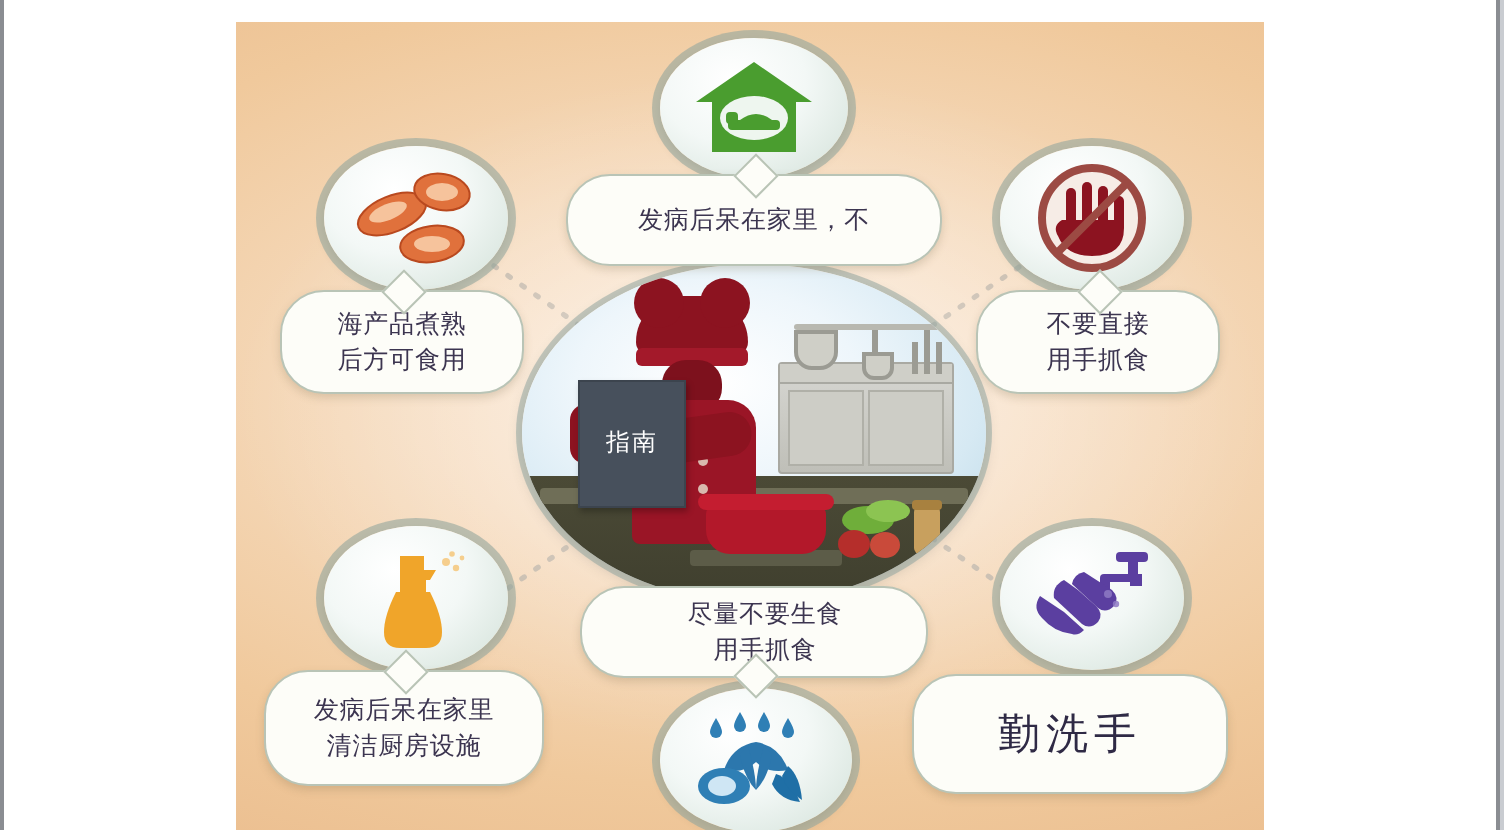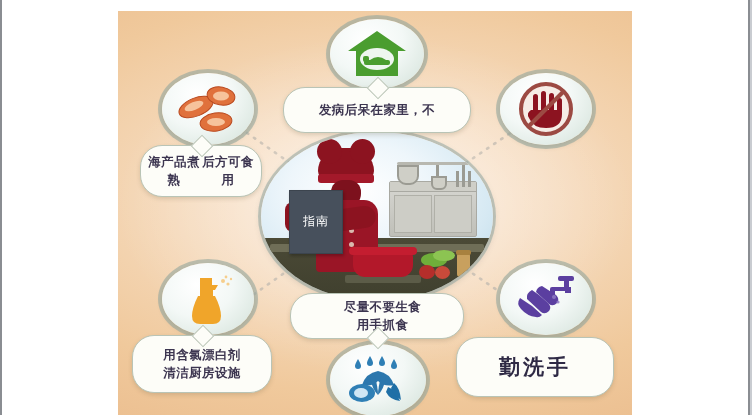--- a/index.html
+++ b/index.html
@@ -135,21 +135,21 @@
   
   .callout{
     position:absolute;
     background:#fdfdf8;
     border:1px solid #b9c4b6;
     border-radius:22px;
     box-shadow:0 2px 4px rgba(120,100,70,.22);
     display:flex;align-items:center;justify-content:center;
     text-align:center;
     color:#3c3550;
-    font-weight:bold;
+    font-weight:normal;
     font-size:12.5px;
     line-height:1.45;
     letter-spacing:.4px;
     z-index:5;
     padding:4px 6px;
     box-sizing:border-box;
   }
   .callout .tail{
     position:absolute;width:14px;height:14px;background:#fdfdf8;
     border:1px solid #b9c4b6;transform:rotate(45deg);
@@ -248,61 +248,66 @@
         <ellipse cx="44" cy="41" rx="16" ry="9" transform="rotate(-8 44 41)"></ellipse>
       </g>
       <g fill="#f6c39c">
         <ellipse cx="22" cy="25" rx="10" ry="4" transform="rotate(-22 22 25)"></ellipse>
         <ellipse cx="49" cy="15" rx="8" ry="4.5"></ellipse>
         <ellipse cx="44" cy="41" rx="9" ry="4"></ellipse>
       </g>
     </svg>
   </div>
 
-  <div class="callout" style="left:22px;top:134px;width:122px;height:52px;flex-direction:row;">
+  <div class="callout" style="left:22px;top:134px;width:122px;height:52px;flex-direction:column;">
     <span class="tail tail-top"></span>
     <span>海产品煮熟</span>
     <span>后方可食用</span>
   </div>
 
   <div class="icon-bubble" style="left:382px;top:62px;width:92px;height:72px;">
     <svg width="64" height="58" viewBox="0 0 64 58">
       <circle cx="32" cy="29" r="25" fill="#f6ece6"></circle>
       <g fill="#8c1320">
         <rect x="19" y="14" width="5" height="20" rx="2.5"></rect>
         <rect x="27" y="11" width="5" height="23" rx="2.5"></rect>
         <rect x="35" y="13" width="5" height="21" rx="2.5"></rect>
         <rect x="43" y="18" width="5" height="16" rx="2.5"></rect>
         <path d="M17 30 q-5 3 -2 8 q4 10 17 10 q16 0 16 -14 l0 -4 z"></path>
       </g>
       <circle cx="32" cy="29" r="25" fill="none" stroke="#9c4a43" stroke-width="4"></circle>
       <line x1="14" y1="47" x2="50" y2="11" stroke="#9c4a43" stroke-width="4"></line>
     </svg>
   </div>
 
+  <div class="callout" style="left:370px;top:134px;width:122px;height:52px;flex-direction:column;">
+    <span class="tail tail-top"></span>
+    <span>不要直接</span>
+    <span>用手抓食</span>
+  </div>
 
   <div class="icon-bubble" style="left:44px;top:252px;width:92px;height:72px;">
     <svg width="58" height="58" viewBox="0 0 58 58">
       <g fill="#f0a52a">
         <path d="M21 8 h12 v7 h6 l-3 5 h-15 z"></path>
         <rect x="21" y="18" width="13" height="8"></rect>
         <path d="M19 26 h17 q6 12 6 20 q0 8 -8 8 h-13 q-8 0 -8 -8 q0 -8 6 -20 z"></path>
       </g>
       <g fill="#f6c77b" opacity=".85">
         <circle cx="44" cy="11" r="2"></circle>
         <circle cx="49" cy="14" r="1.6"></circle>
         <circle cx="47" cy="7" r="1.4"></circle>
         <circle cx="52" cy="9" r="1.2"></circle>
       </g>
     </svg>
   </div>
 
   <div class="callout" style="left:14px;top:324px;width:140px;height:58px;flex-direction:column;">
     <span class="tail tail-top"></span>
-    <span>用含氯漂白剂</span>
+    <span>发病后呆在家里</span>
     <span>清洁厨房设施</span>
   </div>
 
   <div class="callout" style="left:172px;top:282px;width:174px;height:46px;flex-direction:column;padding-left:17px;">
     <span class="tail tail-bottom"></span>
     <span>尽量不要生食</span>
     <span>用手抓食</span>
   </div>
 
   <div class="icon-bubble" style="left:212px;top:333px;width:96px;height:72px;">

